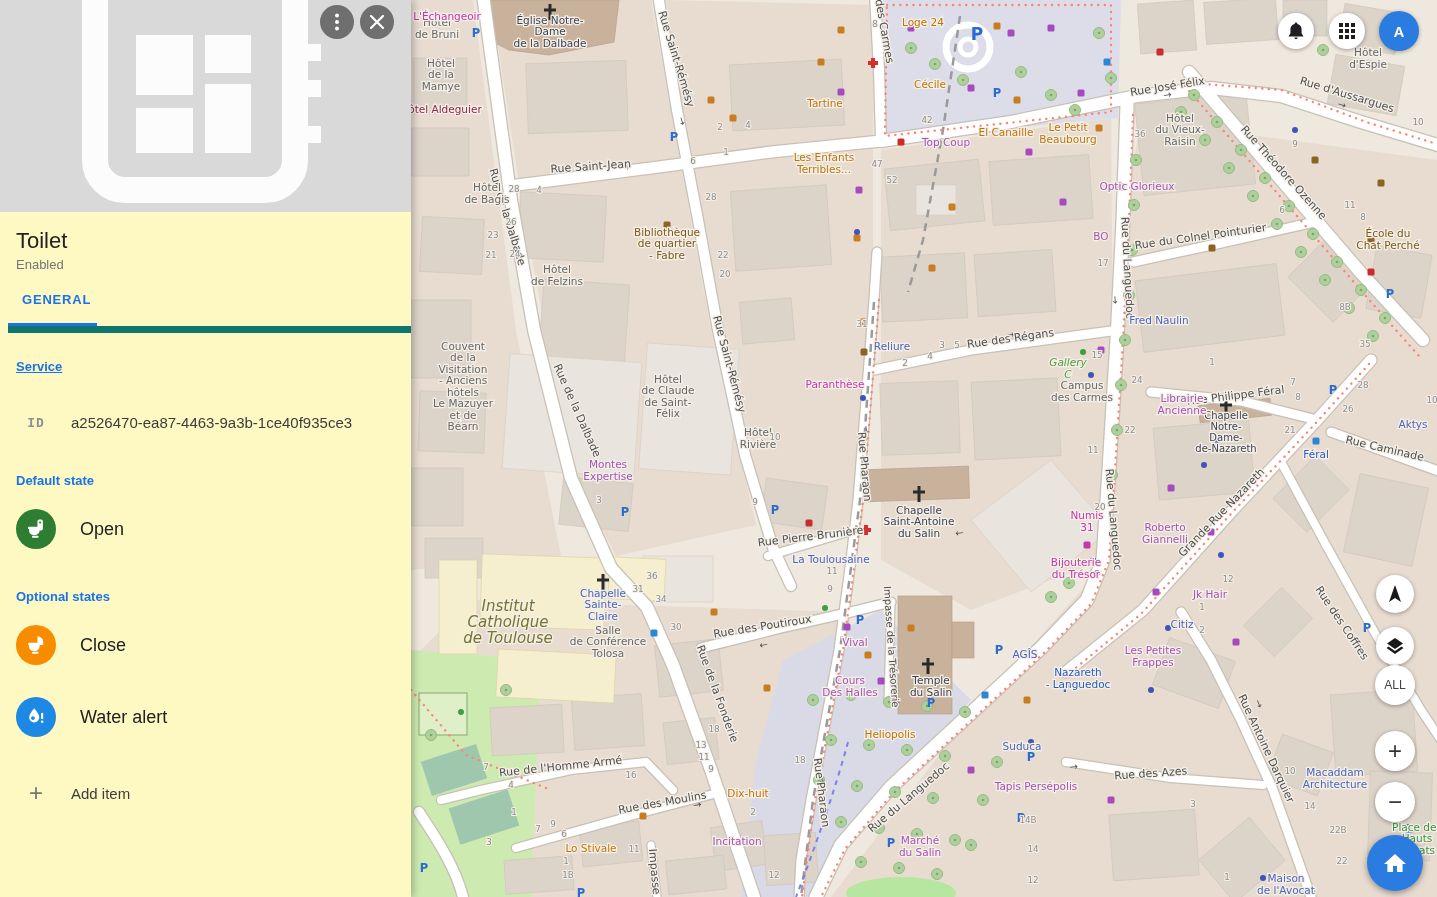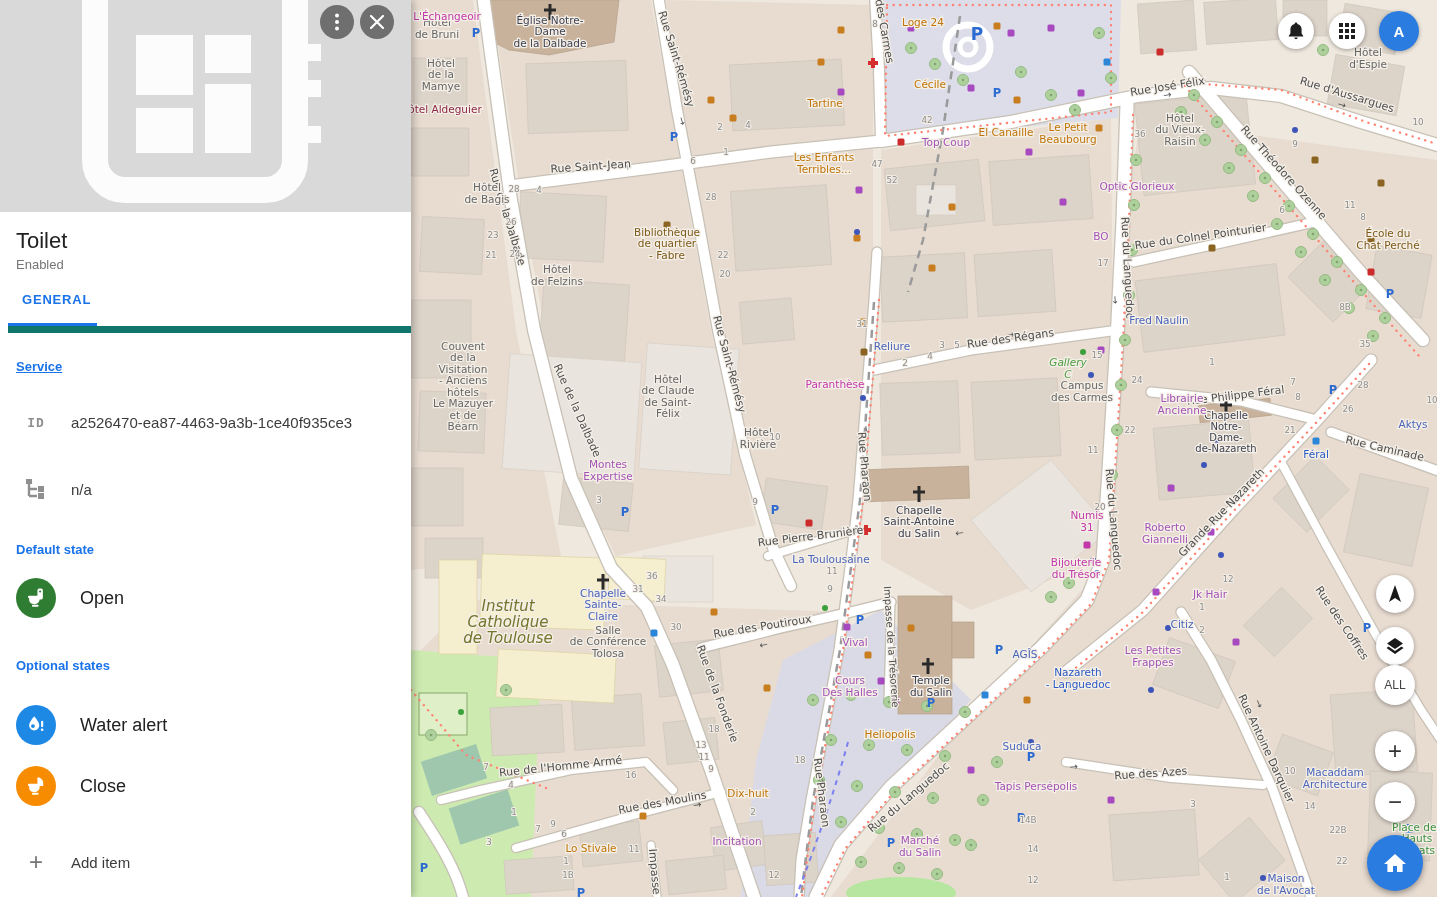--- a/index.html
+++ b/index.html
@@ -1,19 +1,19 @@
 <!DOCTYPE html>
 <html><head>
 <meta charset="utf-8">
 <style>
   html,body{margin:0;padding:0;}
   body{width:1437px;height:897px;overflow:hidden;font-family:"Liberation Sans",sans-serif;background:#efe8de;position:relative;}
 
   
-  .panel{position:absolute;left:0;top:0;width:411px;height:897px;background:#ffffff;z-index:20;box-shadow:2px 0 8px rgba(0,0,0,.28);}
+  .panel{position:absolute;left:0;top:0;width:411px;height:897px;background:#fef9c3;z-index:20;box-shadow:2px 0 8px rgba(0,0,0,.28);}
   .panel-header{position:relative;height:212px;background:#d9d9d9;overflow:hidden;}
   .hdr-btn{position:absolute;top:5px;width:34px;height:34px;border-radius:50%;background:#6f6f6f;display:flex;align-items:center;justify-content:center;cursor:pointer;}
   .hdr-btn.menu{left:320px;}
   .hdr-btn.close{left:360px;}
   .title-block{padding:16px 16px 0 16px;}
   .title{font-size:22px;font-weight:500;color:#212121;line-height:26px;}
   .subtitle{font-size:13px;color:#757575;margin-top:3px;}
   .tabs{position:relative;height:54px;border-bottom:7px solid #0f766e;margin-left:8px;}
   .tab{position:absolute;left:14px;bottom:19px;font-size:13px;font-weight:700;letter-spacing:.8px;color:#1a73e8;cursor:pointer;}
   .tab-ind{position:absolute;left:0;bottom:0;width:89px;height:3px;background:#1a73e8;}
@@ -740,77 +740,66 @@
   <div class="content">
     <div class="sec-label first" style="margin-top:26px;text-decoration:underline;">Service</div>
 
     <div class="row" style="margin-top:40px;">
       <div class="ricon">
           <span class="id-glyph">ID</span>
         </div>
       <div class="rtext">a2526470-ea87-4463-9a3b-1ce40f935ce3</div>
     </div>
 
-    <div class="row" style="margin-top:48px;">
-      <div class="ricon">
-        <svg width="22" height="21" viewBox="0 0 22 21">
-          <rect x="1" y="0" width="6" height="5" fill="#8f8f8f"></rect>
-          <path d="M4 5 V17 M4 10 H12 M4 17 H12" stroke="#8f8f8f" stroke-width="2.4" fill="none"></path>
-          <rect x="13" y="7" width="6" height="6" fill="#8f8f8f"></rect>
-          <rect x="13" y="14" width="6" height="6" fill="#8f8f8f"></rect>
-        </svg>
-      </div>
-      <div class="rtext">n/a</div>
-    </div>
 
     <div class="sec-label" style="margin-top:42px;">Default state</div>
 
     <div class="row" style="margin-top:21px;">
       <div class="state-circle sc-green">
         <svg width="26" height="26" viewBox="0 0 36 36">
           <g fill="#fff">
             <rect x="20" y="5" width="7.5" height="15" rx="2.5"></rect>
             <circle cx="23.7" cy="9" r="1.5" fill="#2e7d32"></circle>
             <path d="M8.5 16.5 h14.5 v3 c0 4.5 -3.2 7 -7.2 7 c-4.5 0 -7.3 -2.7 -7.3 -6.5 z"></path>
             <rect x="7" y="15" width="17.5" height="3" rx="1.2"></rect>
             <rect x="12.5" y="27.5" width="9" height="2.6" rx="1"></rect>
           </g>
         </svg>
       </div>
       <div class="state-label">Open</div>
     </div>
 
     <div class="sec-label" style="margin-top:40px;">Optional states</div>
 
-    <div class="row" style="margin-top:32px;">
-      <div class="state-circle sc-blue">
-        <svg width="26" height="26" viewBox="0 0 36 36">
-          <path d="M15.5 6 c4.5 5.8 7 9.2 7 12.5 a7 7 0 0 1 -14 0 c0 -3.3 2.5 -6.7 7 -12.5 z" fill="#fff"></path>
-          <circle cx="13.8" cy="19.5" r="2.6" fill="#1e88e5"></circle>
-          <rect x="25" y="12" width="3" height="9" rx="1.5" fill="#fff"></rect>
-          <circle cx="26.5" cy="24.5" r="1.8" fill="#fff"></circle>
-        </svg>
-      </div>
-      <div class="state-label">Water alert</div>
-    </div>
-
     <div class="row" style="margin-top:21px;">
       <div class="state-circle sc-orange">
         <svg width="26" height="26" viewBox="0 0 36 36">
           <g fill="#fff">
             <path d="M20 6 a8 8 0 0 1 8 8 v4 h-8 z"></path>
             <path d="M8.5 16.5 h14.5 v3 c0 4.5 -3.2 7 -7.2 7 c-4.5 0 -7.3 -2.7 -7.3 -6.5 z"></path>
             <rect x="7" y="15" width="14" height="3" rx="1.2"></rect>
             <rect x="12.5" y="27.5" width="9" height="2.6" rx="1"></rect>
           </g>
         </svg>
       </div>
       <div class="state-label">Close</div>
     </div>
 
+    <div class="row" style="margin-top:32px;">
+      <div class="state-circle sc-blue">
+        <svg width="26" height="26" viewBox="0 0 36 36">
+          <path d="M15.5 6 c4.5 5.8 7 9.2 7 12.5 a7 7 0 0 1 -14 0 c0 -3.3 2.5 -6.7 7 -12.5 z" fill="#fff"></path>
+          <circle cx="13.8" cy="19.5" r="2.6" fill="#1e88e5"></circle>
+          <rect x="25" y="12" width="3" height="9" rx="1.5" fill="#fff"></rect>
+          <circle cx="26.5" cy="24.5" r="1.8" fill="#fff"></circle>
+        </svg>
+      </div>
+      <div class="state-label">Water alert</div>
+    </div>
+
     <div class="row" style="margin-top:42px;">
       <div class="ricon">
           <span class="plus-glyph">+</span>
         </div>
       <div class="rtext">Add item</div>
     </div>
   </div>
 </div>
 
 </body></html>

